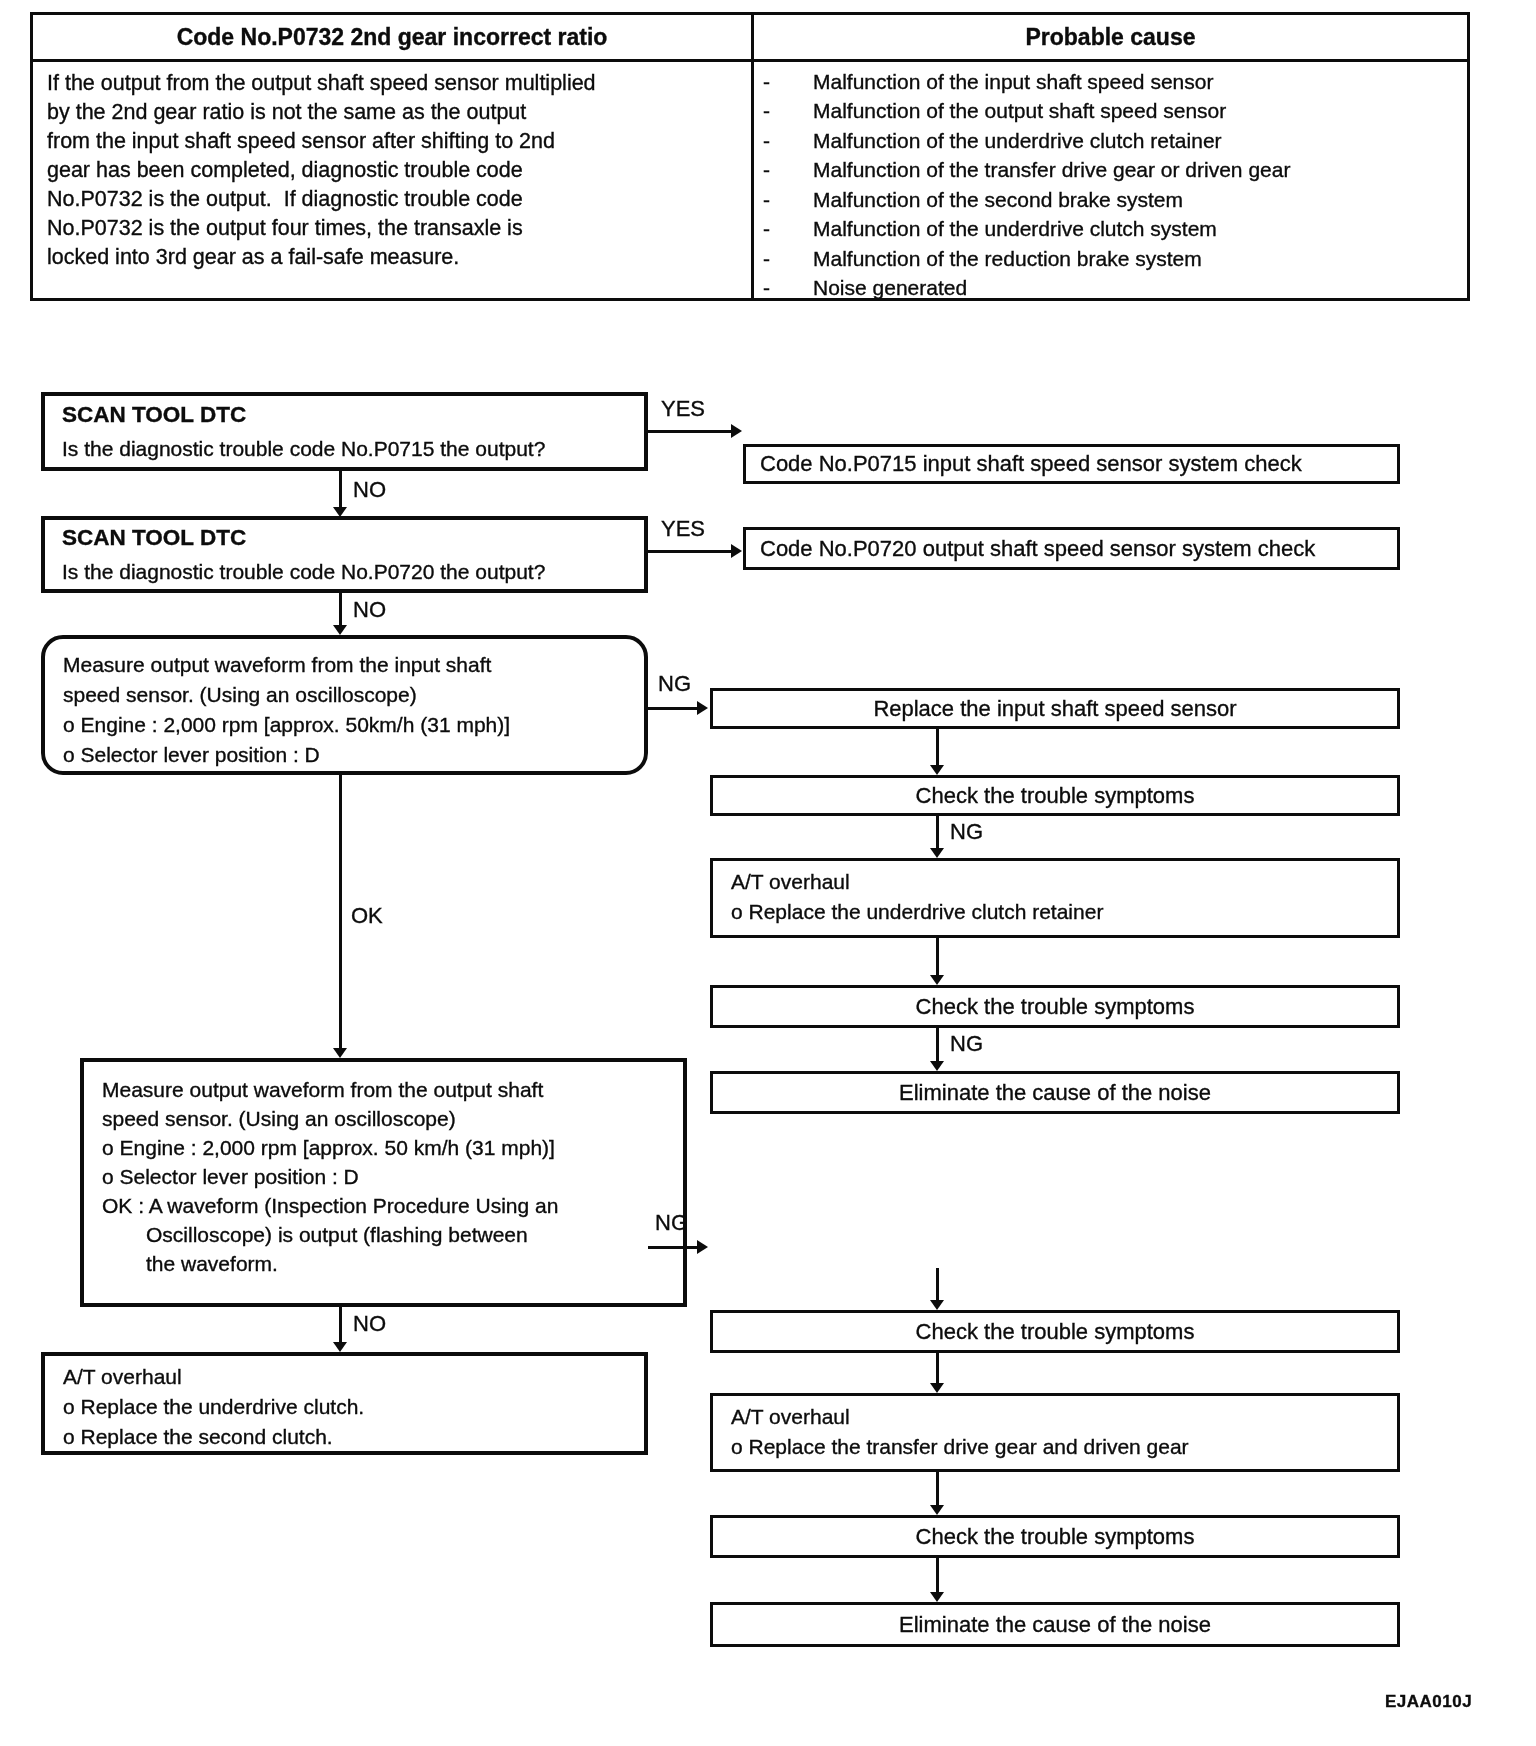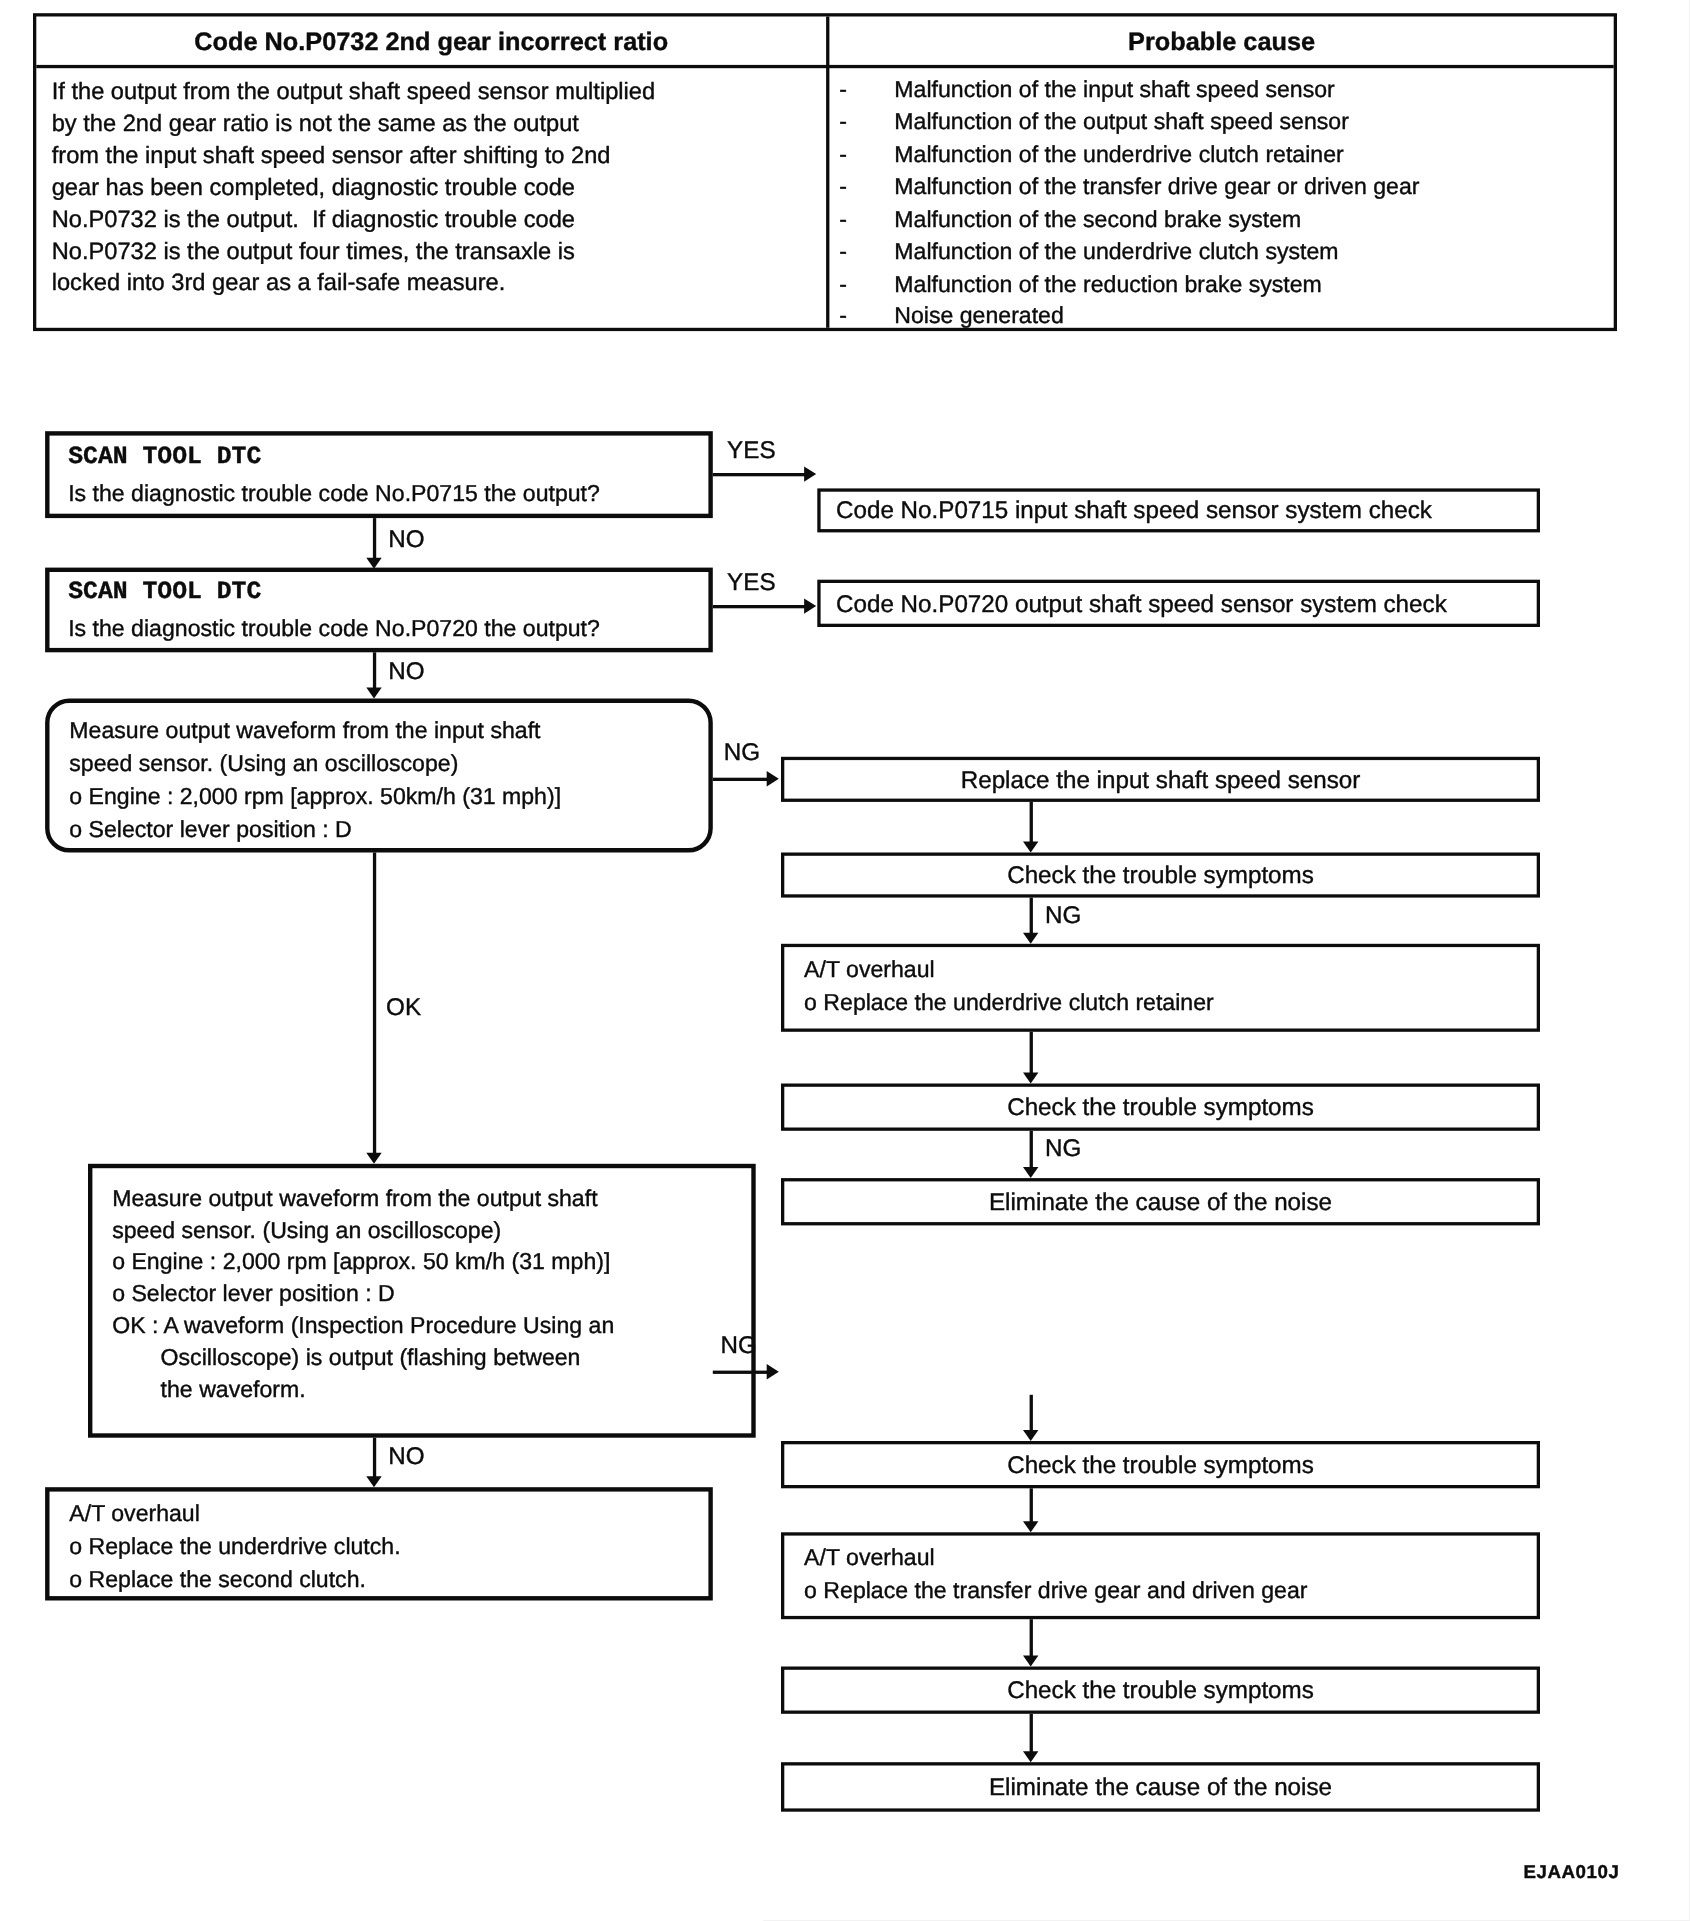--- a/index.html
+++ b/index.html
@@ -17,21 +17,21 @@
     font-weight:bold;font-size:23px;}
   .desc-line{white-space:pre;font-size:21.5px;line-height:29px;}
   .cause{display:flex;height:29.5px;font-size:21px;align-items:center;}
   .cause .dash{width:50px;padding-left:4px;}
   
   .box{position:absolute;border:4px solid #0c0c0c;background:#fff;box-sizing:border-box;}
   .box.thin{border-width:3px;}
   .box.center{display:flex;align-items:center;justify-content:center;text-align:center;}
   .box.vcenter{display:flex;flex-direction:column;justify-content:center;}
   .bl{white-space:pre;font-size:21px;line-height:30px;}
-  .bl.b{font-weight:bold;font-size:22.5px;font-family:Liberation Mono, monospace;}
+  .bl.b{font-weight:bold;font-size:22.5px;}
   .bl.s29{line-height:29px;}
   .bl.indent{padding-left:44px;}
   .btxt{font-size:22px;white-space:pre;}
   
   .conn{position:absolute;background:#0c0c0c;}
   .conn.v{width:3px;}
   .conn.v.arrow::after{content:"";position:absolute;bottom:-9px;left:-6px;
     border:7px solid transparent;border-top:10px solid #0c0c0c;border-bottom:none;}
   .conn.h{height:3px;}
   .conn.h.arrow::after{content:"";position:absolute;right:-10px;top:-6px;

